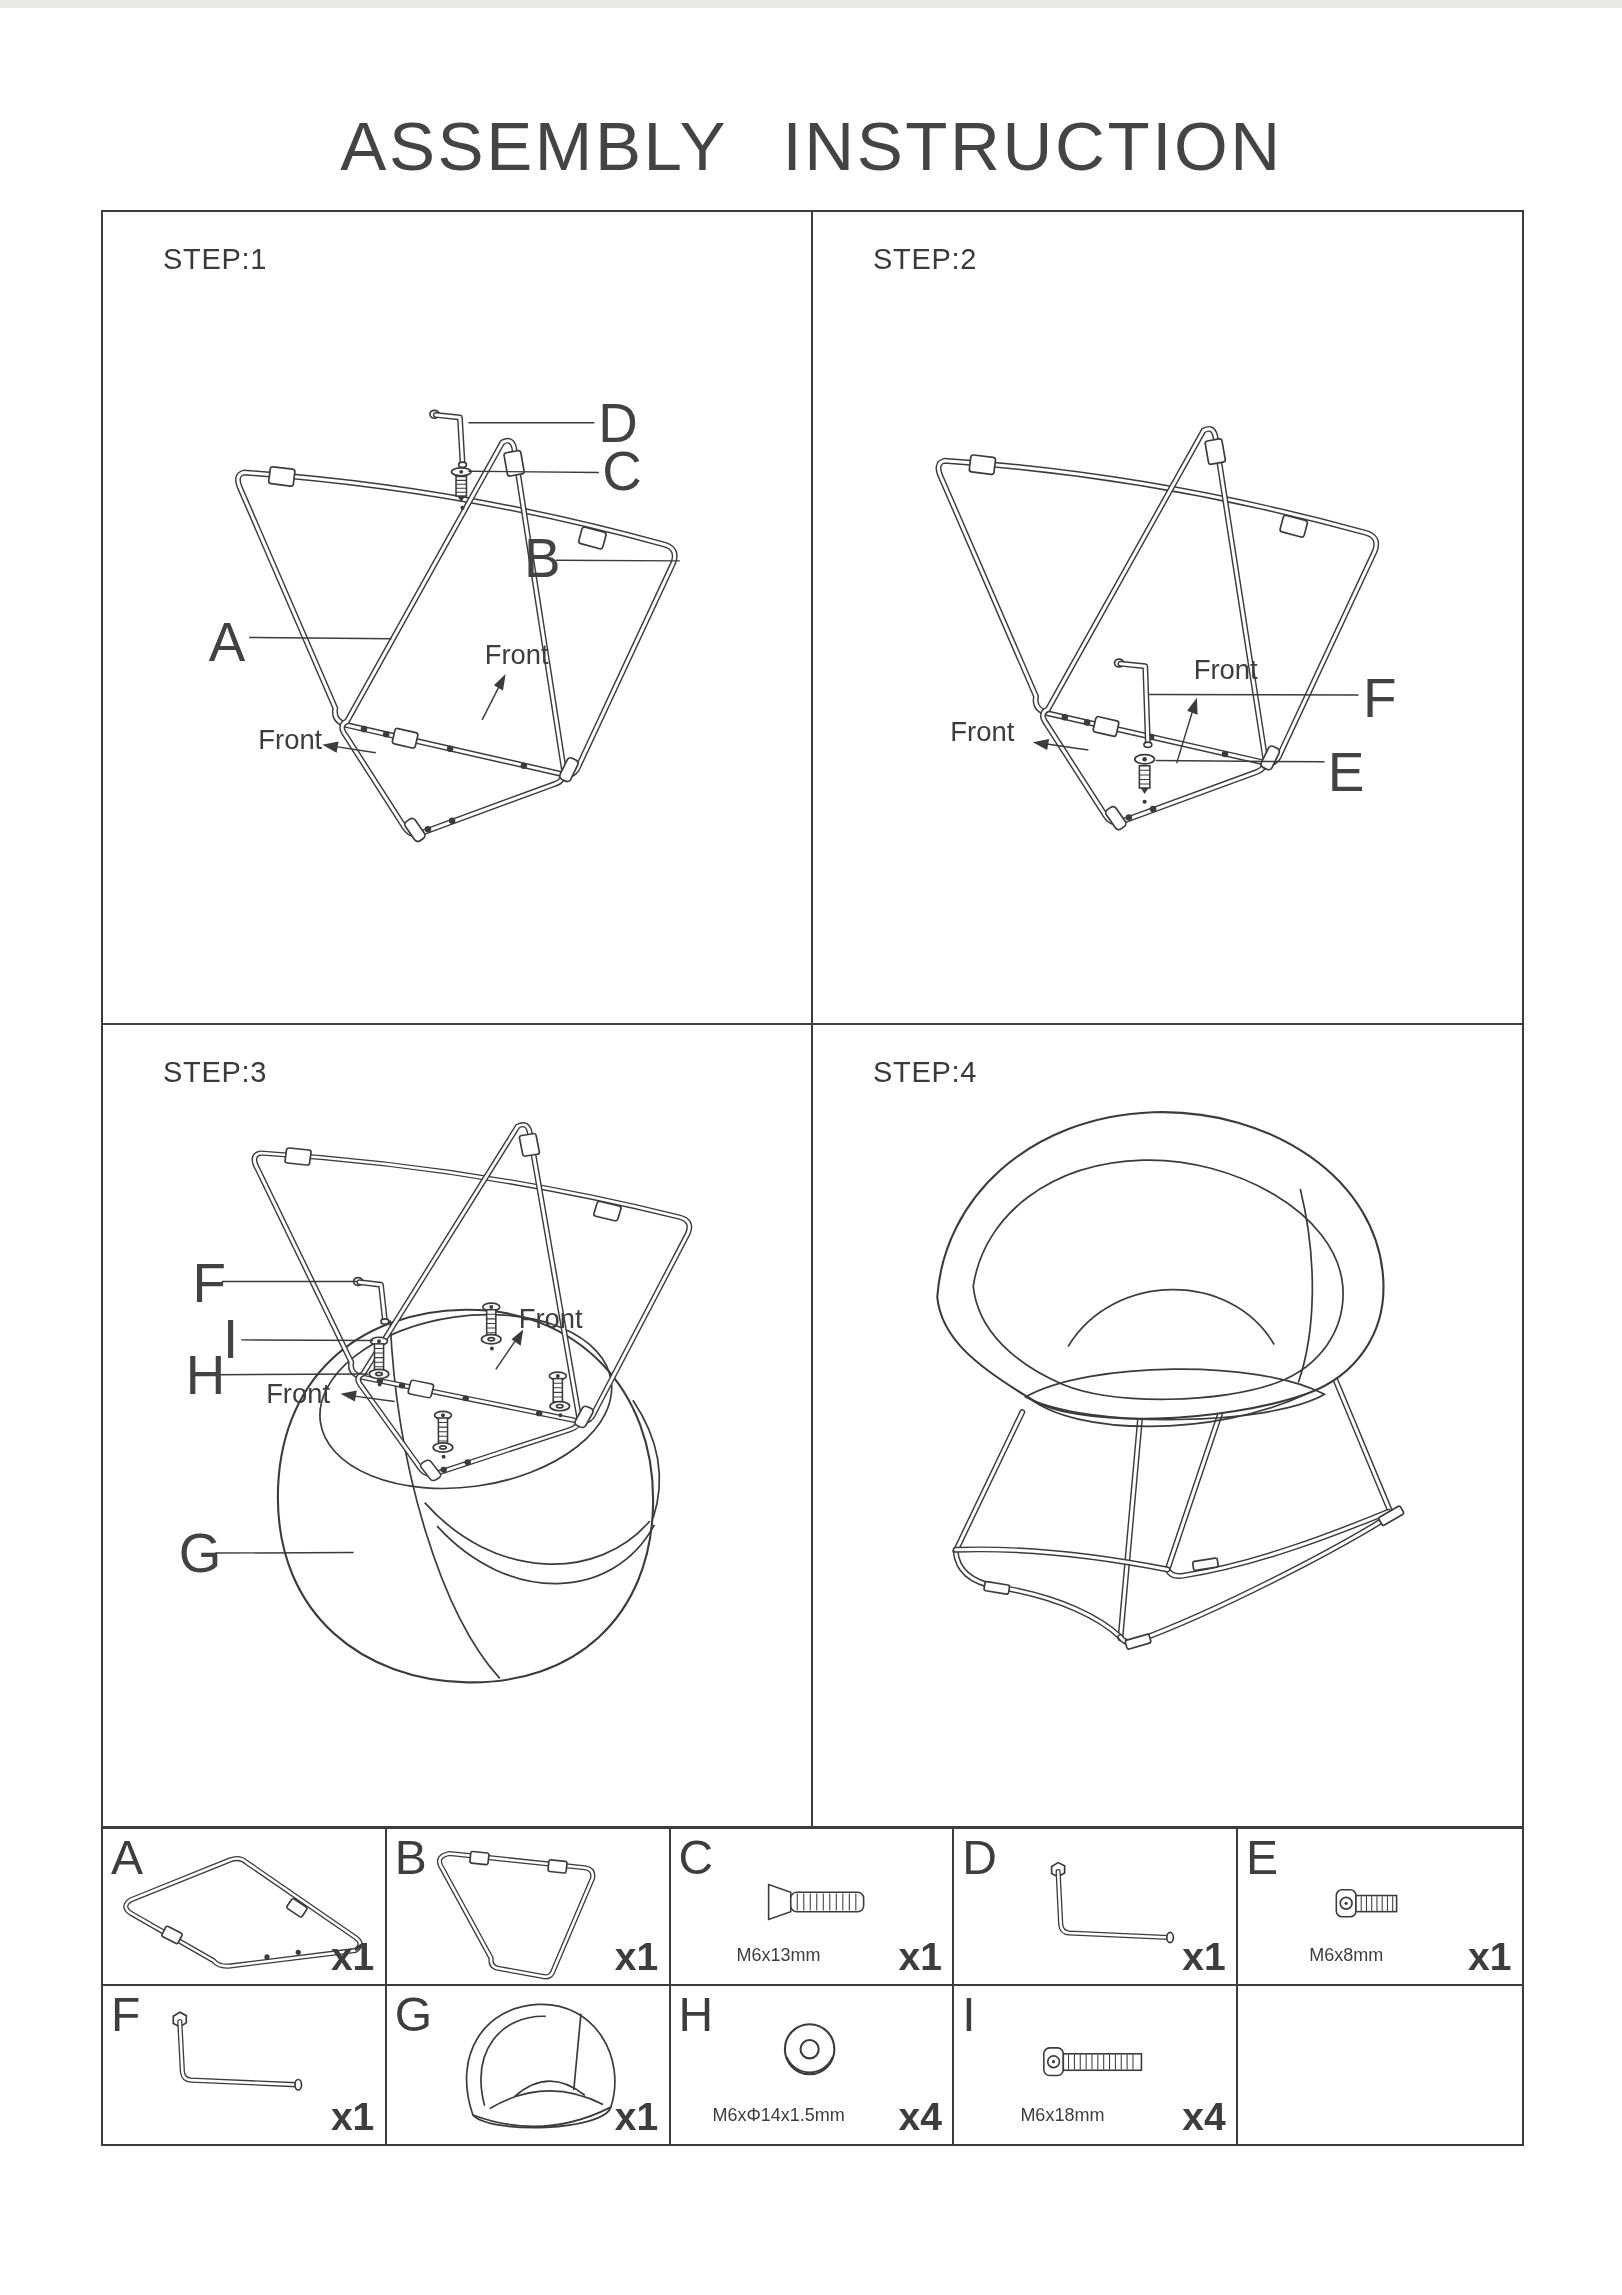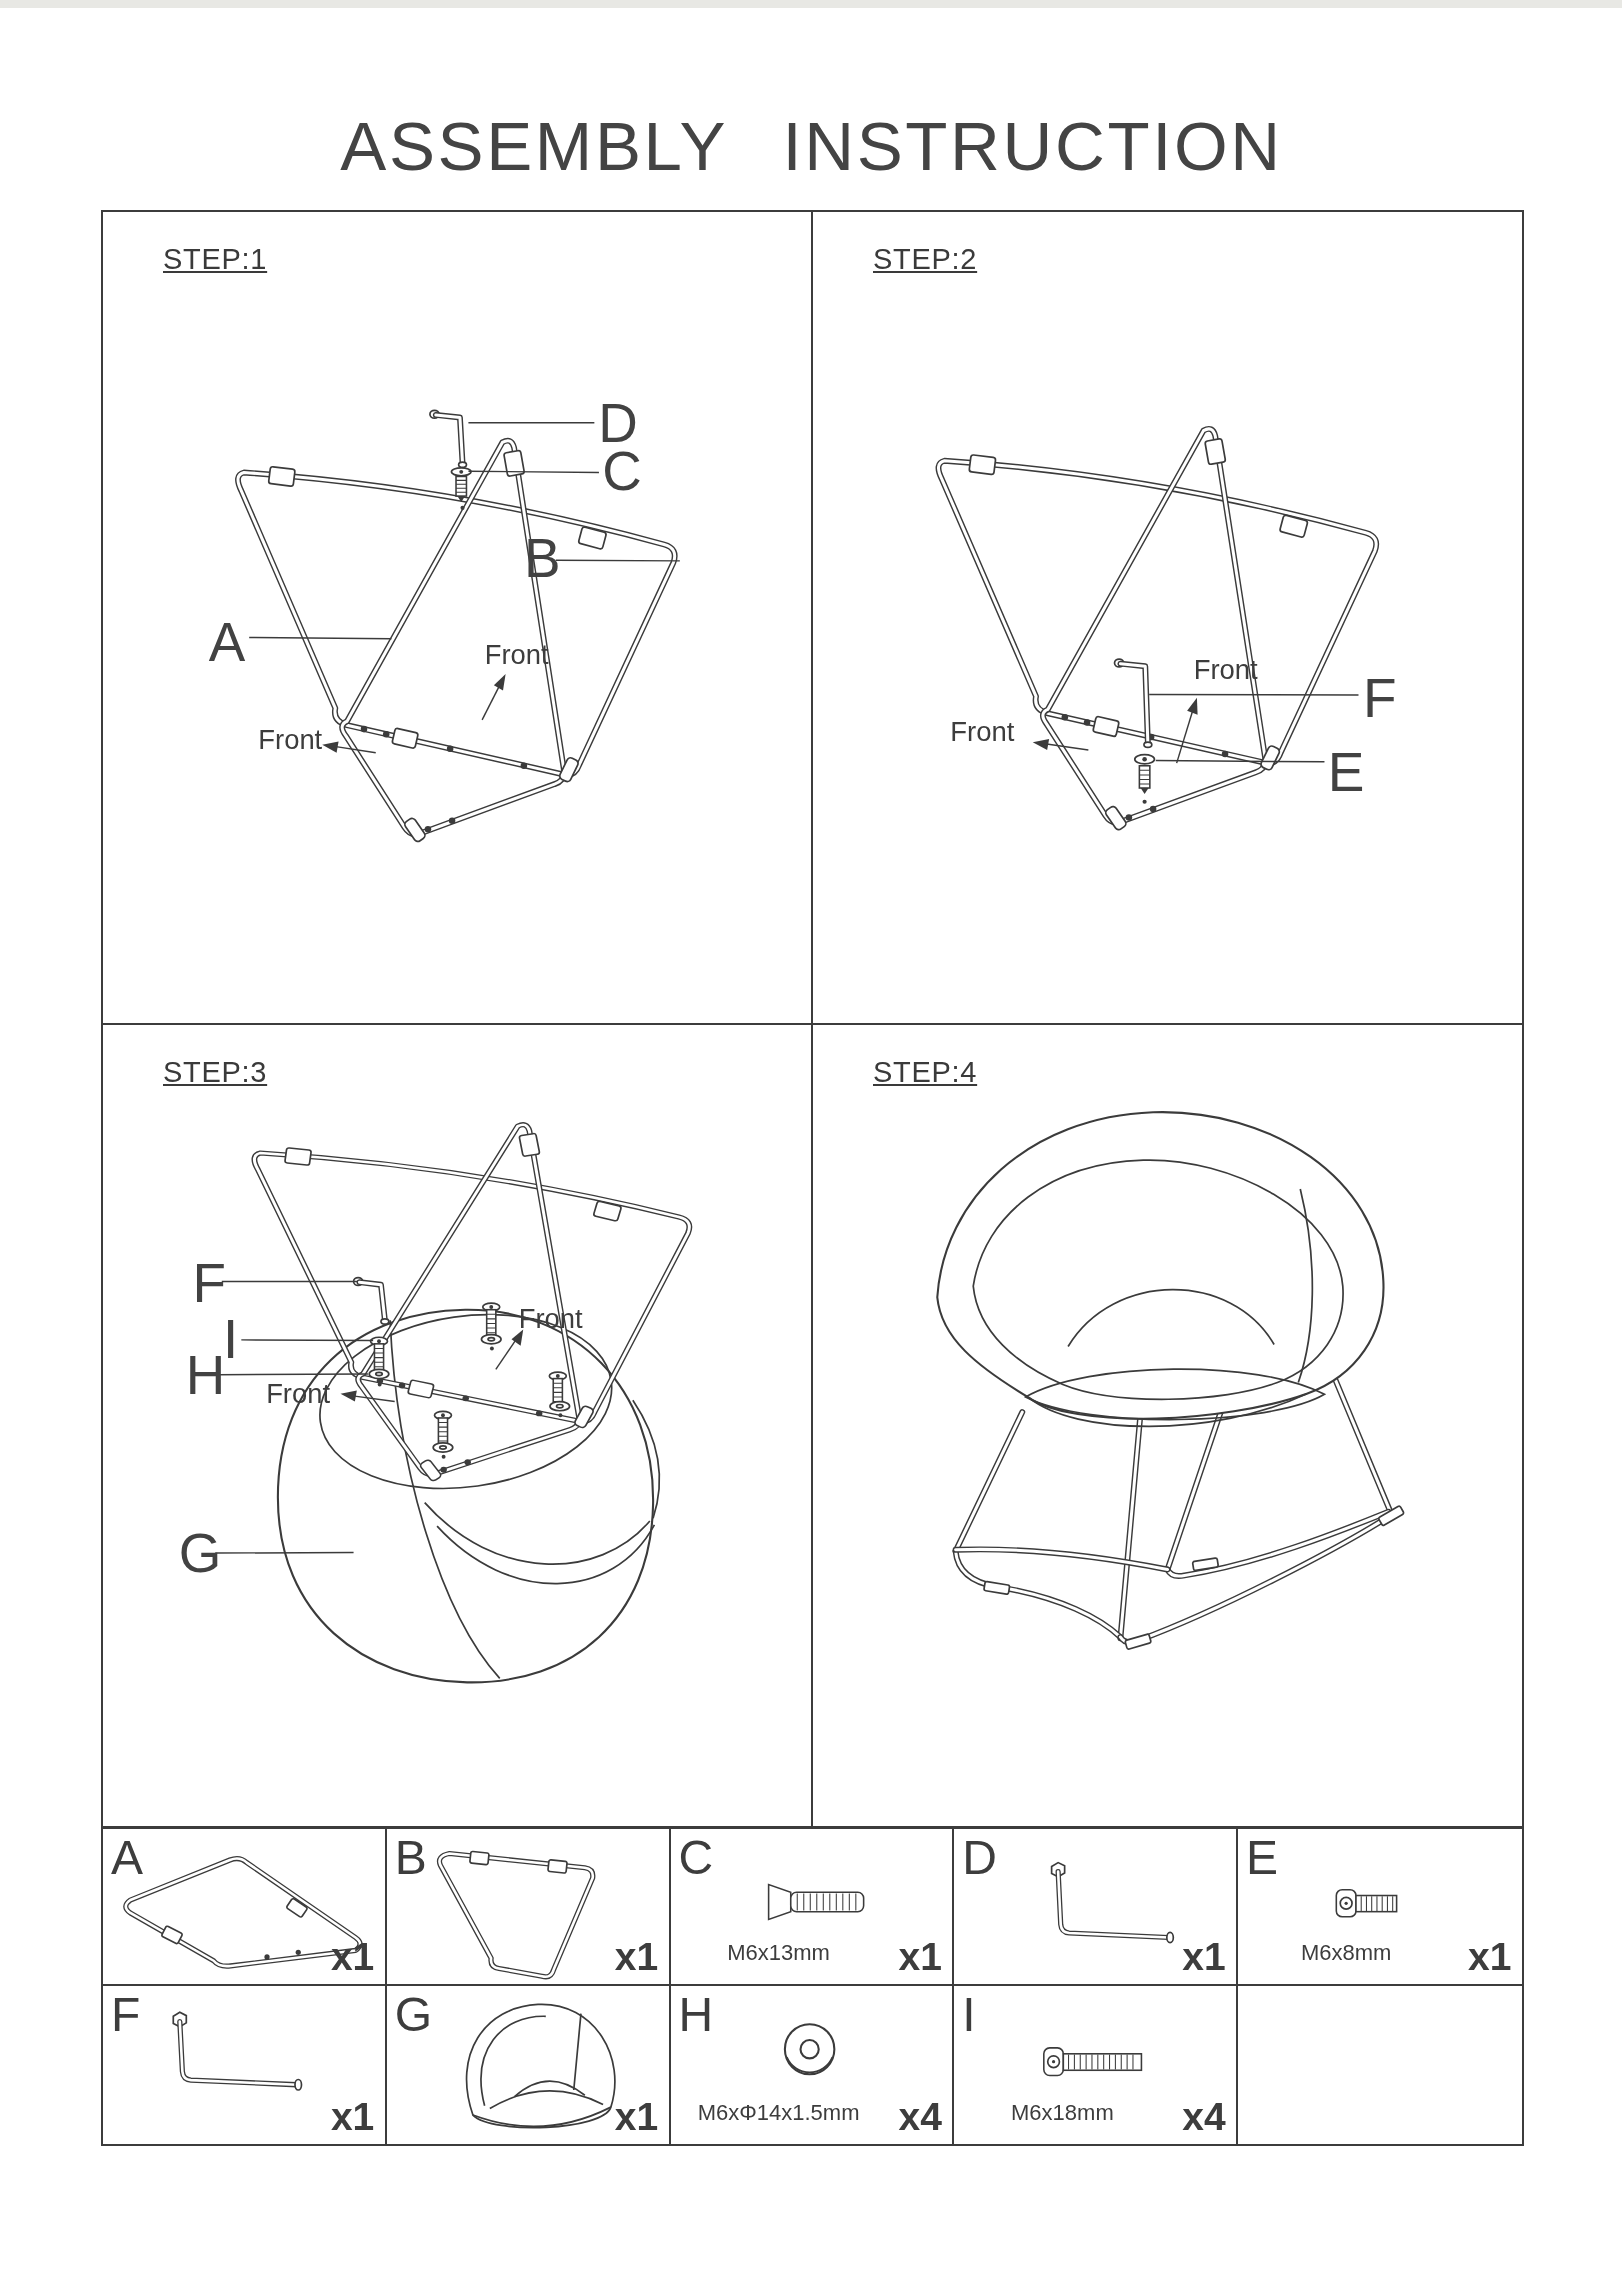--- a/index.html
+++ b/index.html
@@ -7,31 +7,31 @@
         font-family:"Liberation Sans",sans-serif;color:#3f3f3f;overflow:hidden;}
   .title{position:absolute;top:99px;left:0;width:100%;text-align:center;margin:0;
          font-size:69px;font-weight:400;letter-spacing:2.6px;word-spacing:34px;color:#444;}
   .steps-grid{position:absolute;left:101px;top:202px;width:1423px;height:1618px;
               border:2px solid #3c3c3c;box-sizing:border-box;display:grid;
               grid-template-columns:710px 709px;grid-template-rows:813px 801px;}
   .step-panel{position:relative;box-sizing:border-box;}
   .sp1{border-right:2px solid #3c3c3c;border-bottom:2px solid #3c3c3c;}
   .sp2{border-bottom:2px solid #3c3c3c;}
   .sp3{border-right:2px solid #3c3c3c;}
-  .step-label{position:absolute;left:60px;top:31px;font-size:29px;color:#3a3a3a;letter-spacing:0.7px;text-decoration:underline;}
+  .step-label{position:absolute;left:60px;top:31px;font-size:29px;color:#3a3a3a;letter-spacing:0.7px;}
   .diagram{position:absolute;left:0;top:0;width:100%;height:100%;}
   .parts-table{position:absolute;left:101px;top:1819px;width:1423px;height:319px;
                border:2px solid #3c3c3c;box-sizing:border-box;display:grid;
                grid-template-columns:repeat(5,1fr);grid-template-rows:157px 158px;}
   .part-cell{position:relative;box-sizing:border-box;border-right:2px solid #3c3c3c;border-bottom:2px solid #3c3c3c;}
   .part-cell:nth-child(5n){border-right:none;}
   .part-cell:nth-child(n+6){border-bottom:none;}
   .part-id{position:absolute;left:7.9px;top:1.3px;font-size:48px;color:#3d3d3d;}
   .part-qty{position:absolute;right:10.5px;bottom:5.2px;font-size:39px;color:#3d3d3d;font-weight:bold;}
-  .part-spec{position:absolute;left:0;bottom:18.3px;width:216px;text-align:center;font-size:22px;color:#3d3d3d;}
+  .part-spec{position:absolute;left:0;bottom:18.3px;width:216px;text-align:center;font-size:18px;color:#3d3d3d;}
   .part-icon{position:absolute;left:0;top:0;width:100%;height:100%;}
   svg text{font-family:"Liberation Sans",sans-serif;}
   .lbl{font-size:84px;fill:#424242;}
   .front{font-size:42px;fill:#3d3d3d;}
   .tube-o{fill:none;stroke:#3b3b3b;stroke-width:9;stroke-linecap:round;stroke-linejoin:round;}
   .tube-i{fill:none;stroke:#ffffff;stroke-width:4.6;stroke-linecap:round;stroke-linejoin:round;}
   .ptube-o{fill:none;stroke:#3b3b3b;stroke-width:8;stroke-linecap:round;stroke-linejoin:round;}
   .ptube-i{fill:none;stroke:#ffffff;stroke-width:4;stroke-linecap:round;stroke-linejoin:round;}
   .thin{fill:none;stroke:#3b3b3b;stroke-width:2.6;}
   .ln2{fill:none;stroke:#3b3b3b;stroke-width:3.2;}

